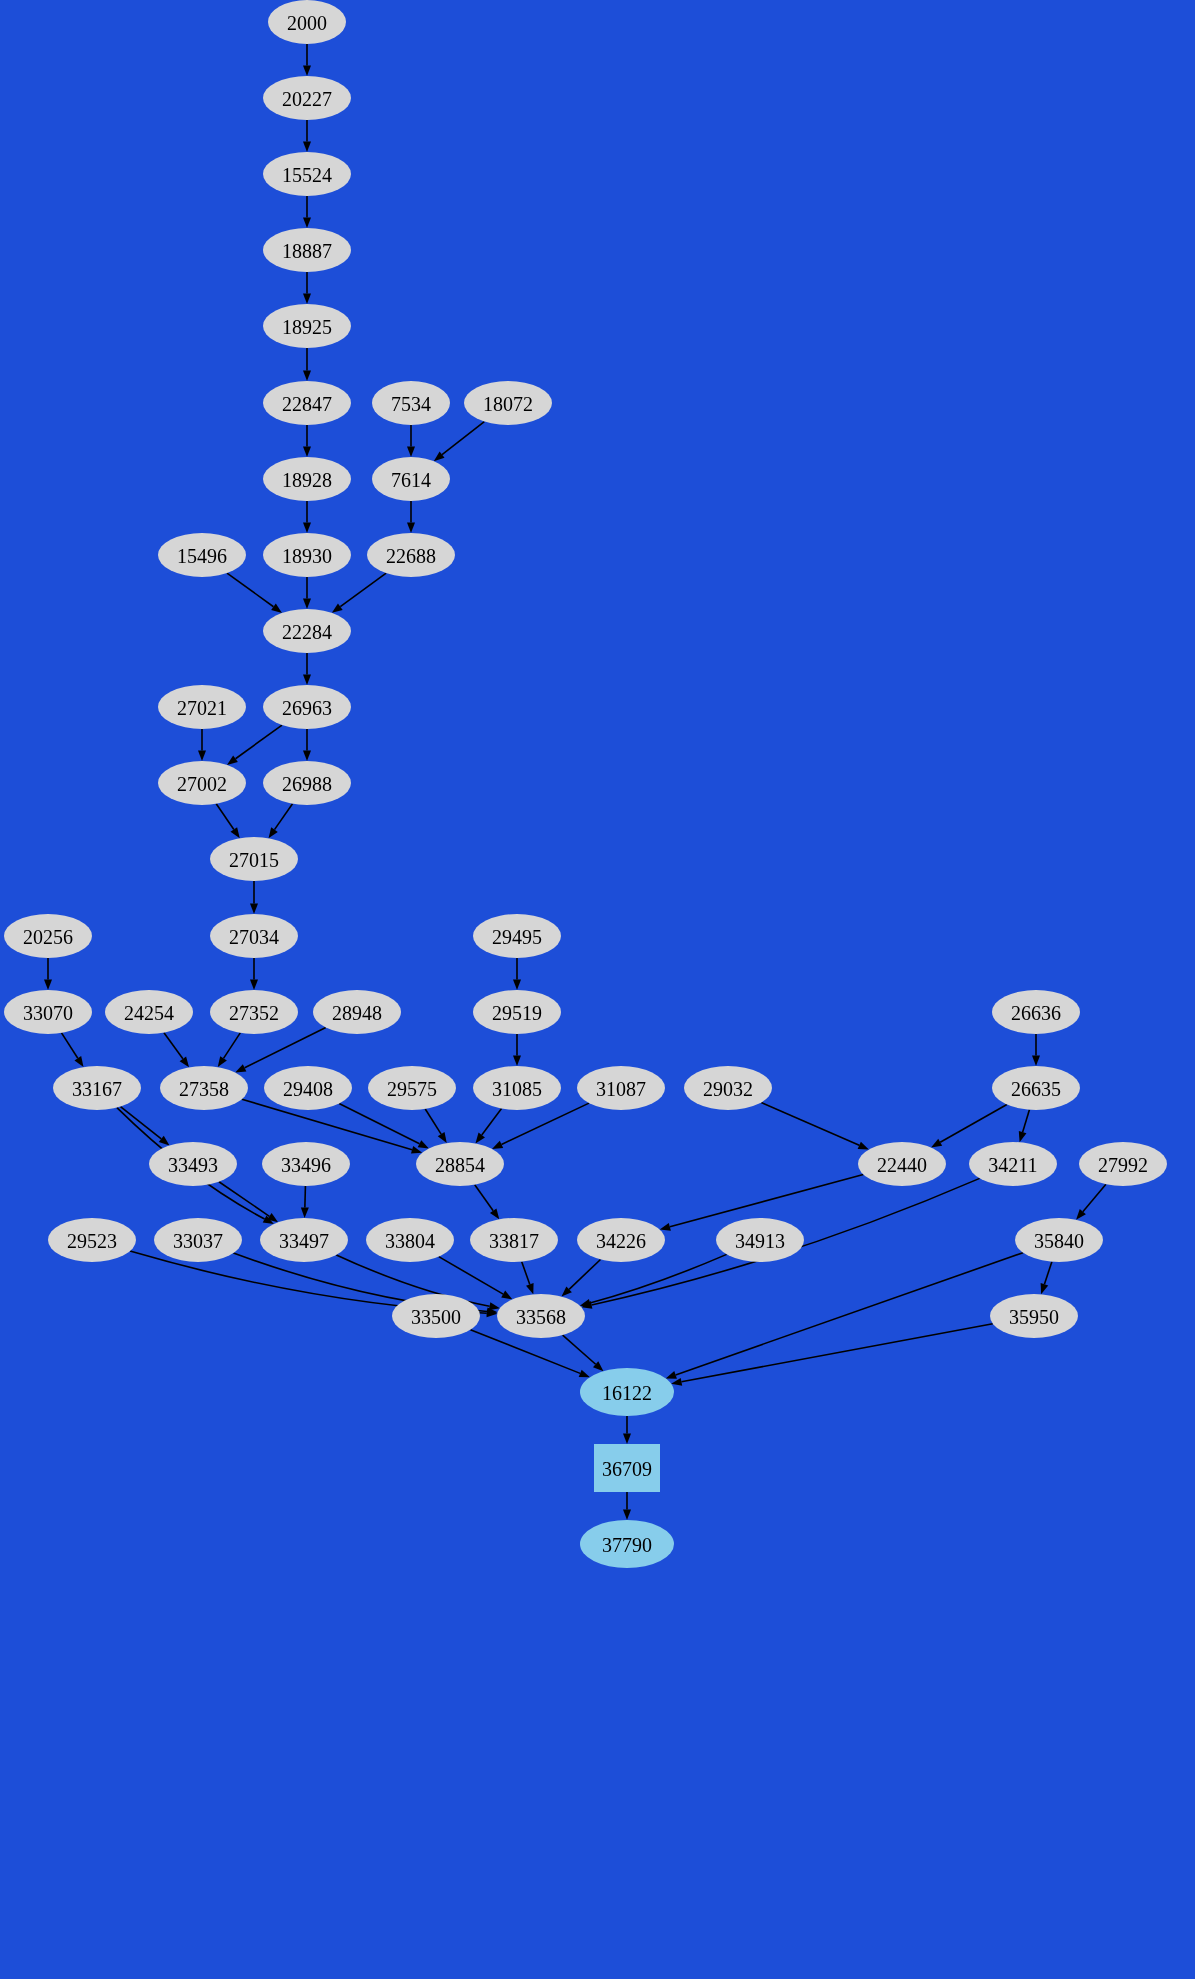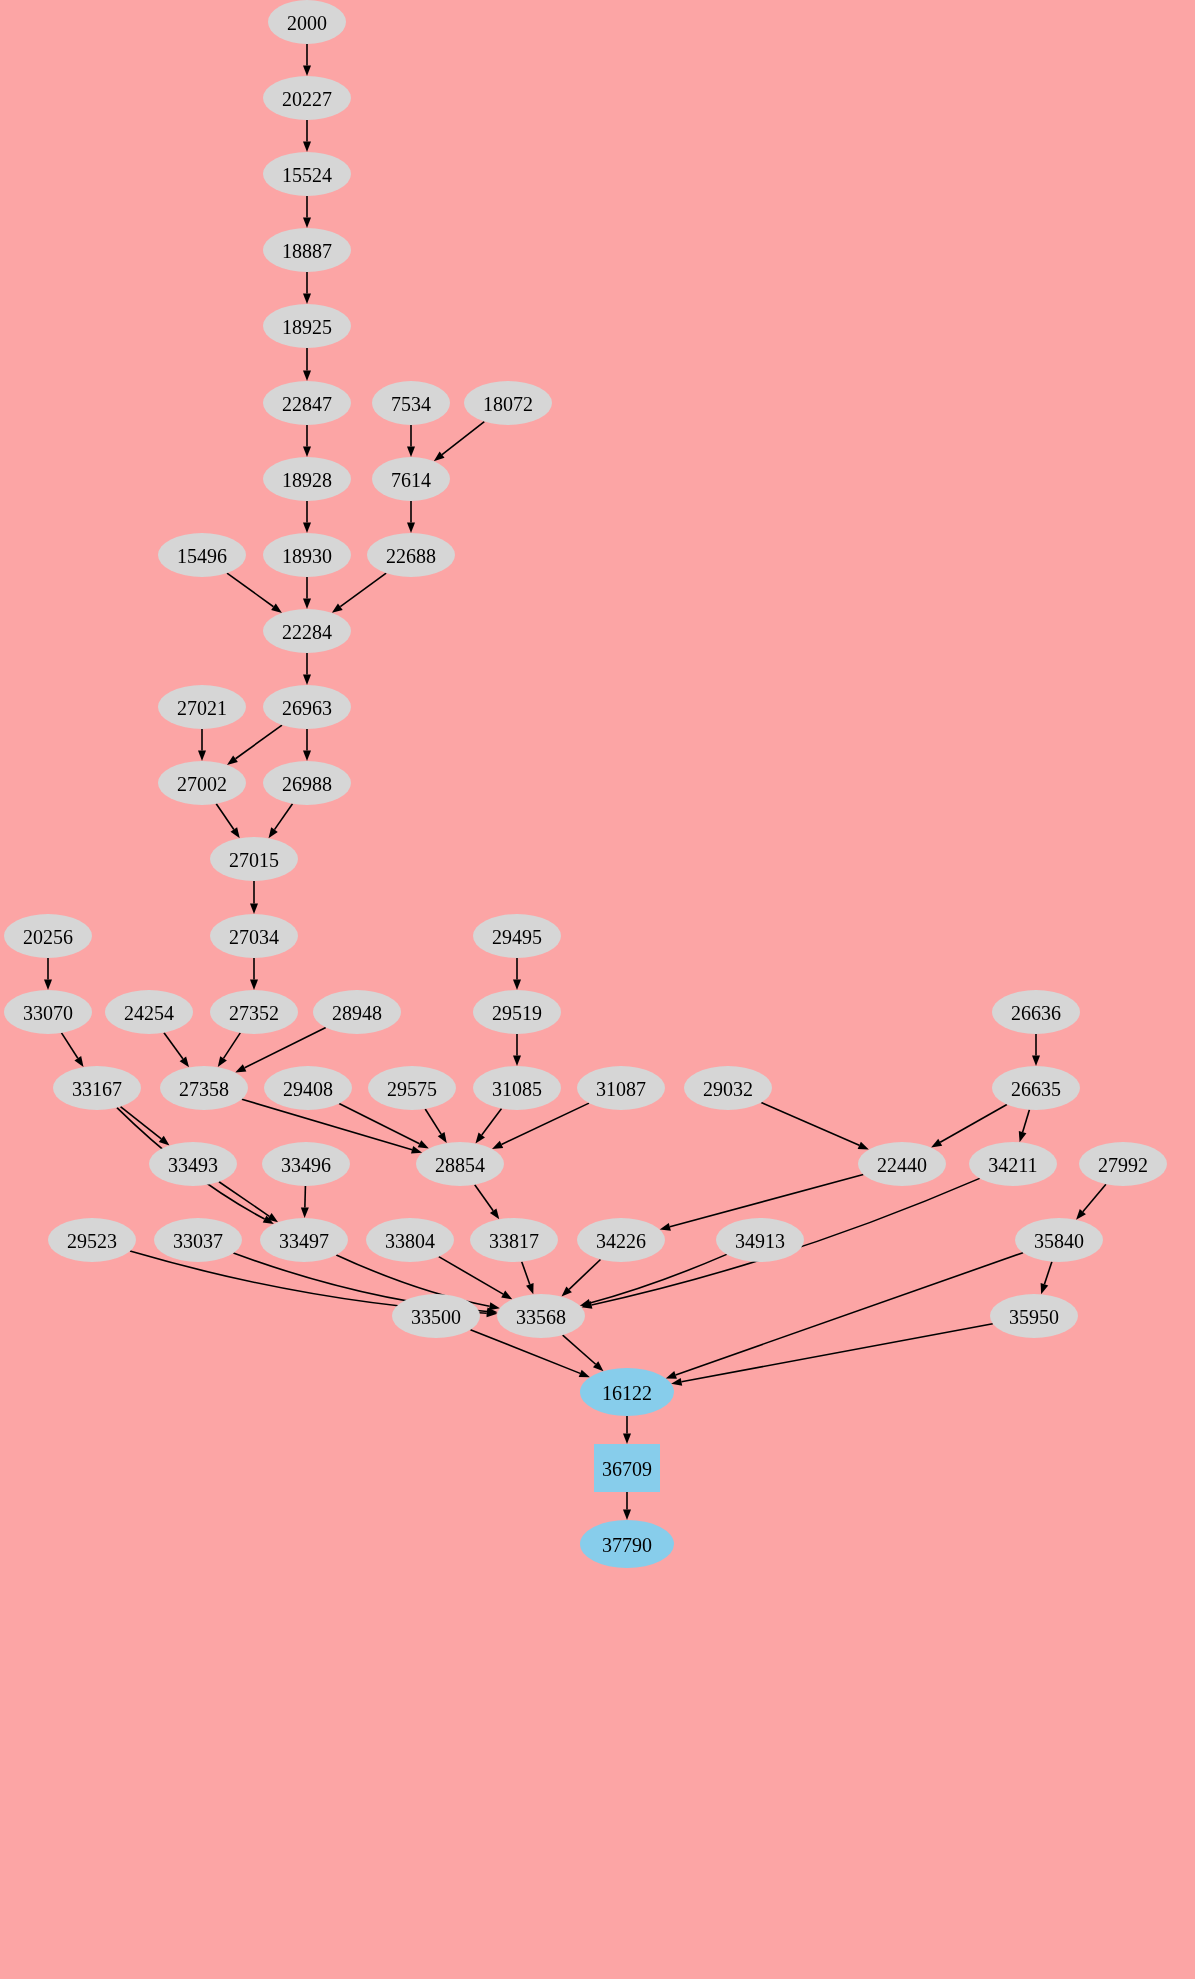--- a/index.html
+++ b/index.html
@@ -4,21 +4,21 @@
 <style>
   html, body {
     margin: 0;
     padding: 0;
     background: #ffffff;
   }
   #graph-root {
     position: relative;
     width: 1195px;
     height: 1979px;
-    background: #fca5a5;
+    background: #1d4ed8;
     font-family: "Liberation Serif", "DejaVu Serif", serif;
     overflow: hidden;
   }
   svg#graph-canvas {
     position: absolute;
     left: 0;
     top: 0;
     width: 1195px;
     height: 1979px;
     display: block;

